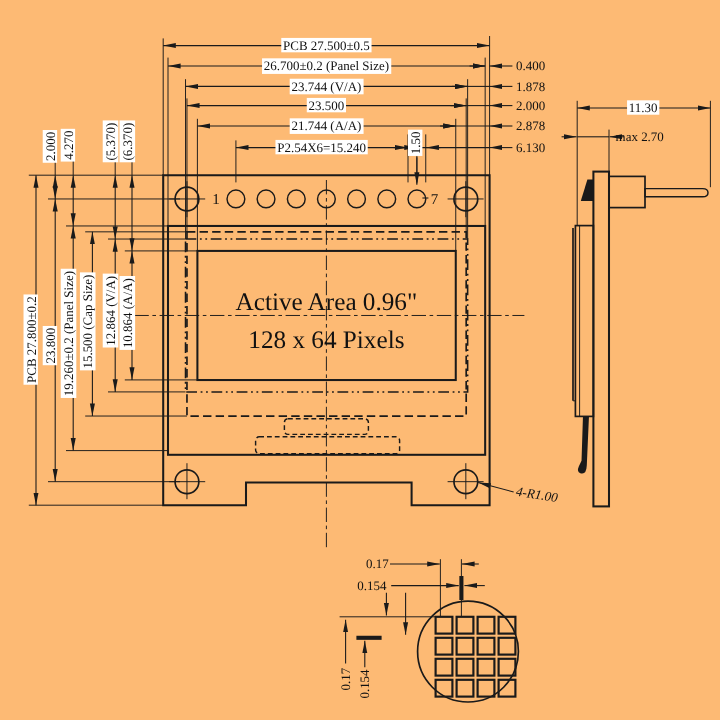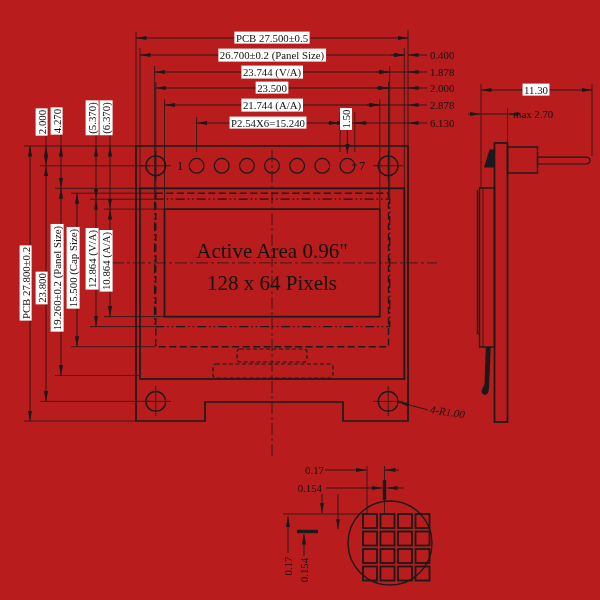--- a/index.html
+++ b/index.html
@@ -1,16 +1,16 @@
 <!DOCTYPE html>
 <html><head>
 <meta charset="utf-8">
 <style>
   html,body{margin:0;padding:0;background:#fff;}
-  .stage{width:600px;height:600px;background:#b91c1c;position:relative;font-family:"Liberation Serif","DejaVu Serif",serif;}
+  .stage{width:600px;height:600px;background:#fdba74;position:relative;font-family:"Liberation Serif","DejaVu Serif",serif;}
   svg{display:block;}
   .x{stroke:#1a1a1a;stroke-width:0.8;fill:none;}
   .d{stroke:#1a1a1a;stroke-width:0.9;fill:none;}
   .o2{stroke:#1a1a1a;stroke-width:1.7;fill:none;}
   .o1{stroke:#1a1a1a;stroke-width:1.2;fill:none;}
   .o14{stroke:#1a1a1a;stroke-width:1.4;fill:none;}
   .dash1{stroke:#1a1a1a;stroke-width:1.4;fill:none;stroke-dasharray:7,3.5;}
   .dash2{stroke:#1a1a1a;stroke-width:1.3;fill:none;stroke-dasharray:9,3,1.5,3,1.5,3;}
   .dash3{stroke:#1a1a1a;stroke-width:1.2;fill:none;stroke-dasharray:4,2.5;}
   .cl{stroke:#1a1a1a;stroke-width:0.8;fill:none;stroke-dasharray:12,3,3,3;}

